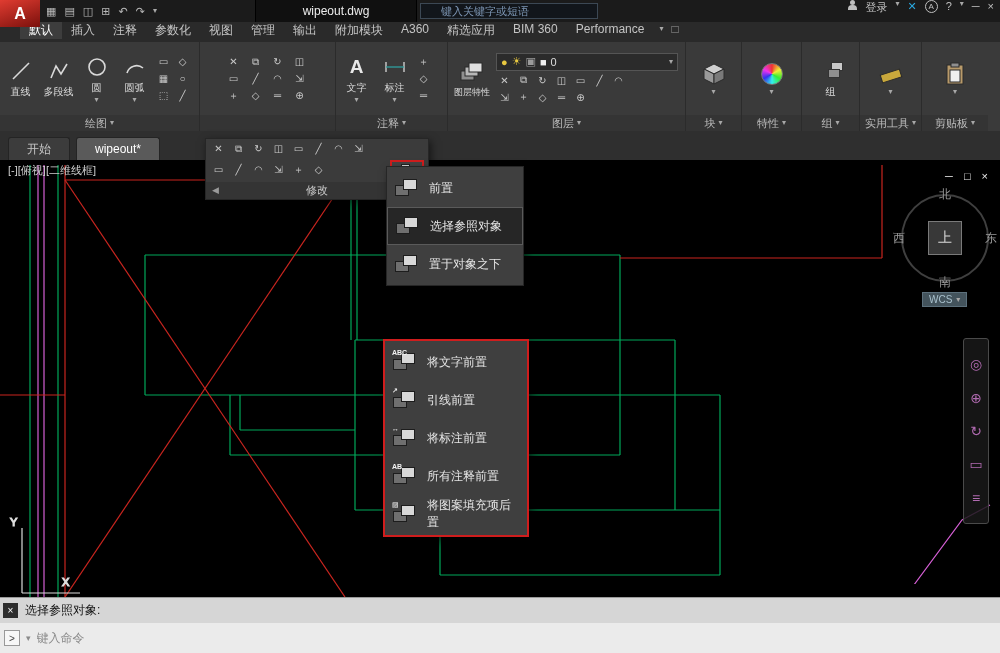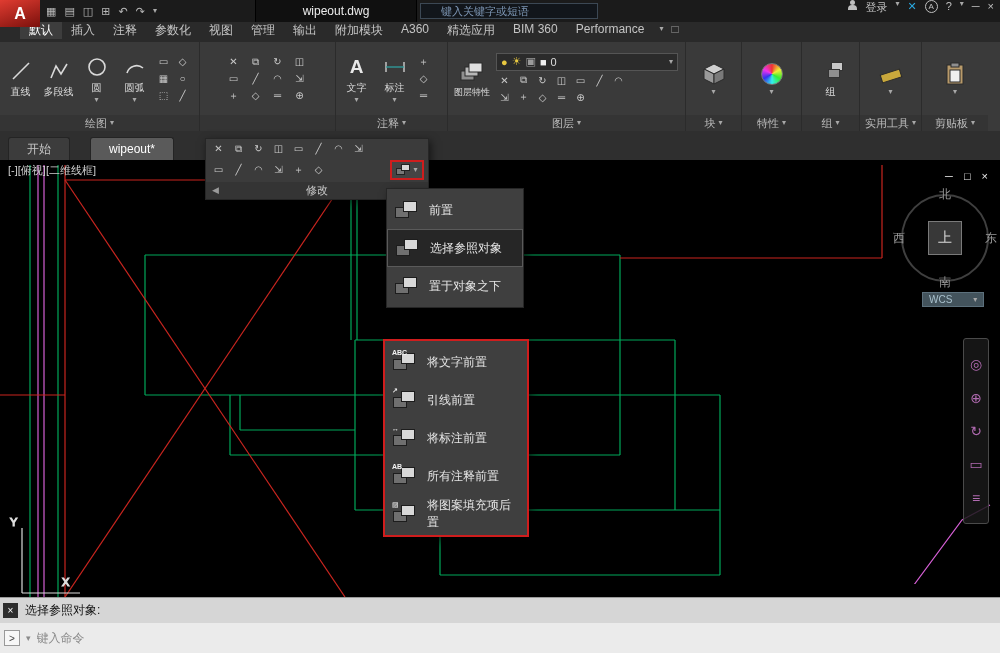--- a/index.html
+++ b/index.html
@@ -56,39 +56,39 @@
   .layer-grid{display:grid;grid-template-columns:repeat(7,17px);gap:2px}
   .wheel{width:22px;height:22px;border-radius:50%;border:1px solid #777;
         background:conic-gradient(#e33,#ee3,#3e3,#3ee,#33e,#e3e,#e33)}
   .cubebtn svg,.clipbtn svg,.utilbtn svg{display:block}
   .grp-icon{position:relative;width:22px;height:18px}
   .grp-icon i{position:absolute;width:12px;height:9px;background:#c9c9c9;border:1px solid #333}
   .grp-icon i:nth-child(2){left:8px;top:7px;background:#8f8f8f}
 
   
   .filetabs{position:absolute;top:131px;left:0;right:0;height:29px;background:#2f2f2f;display:flex;align-items:flex-end;
-        padding-left:8px;gap:20px;z-index:20}
+        padding-left:8px;gap:6px;z-index:20}
   .ftab{height:23px;padding:0 18px;display:flex;align-items:center;font-size:12px;color:#c7c7c7;background:#3c3c3c;
         border:1px solid #242424;border-bottom:none;border-radius:3px 3px 0 0}
   .ftab.active{background:#5a5a5a;color:#fff}
 
   
   .drawing{position:absolute;top:160px;left:0;width:1000px;height:437px;background:#000;overflow:hidden}
   svg.canvas{position:absolute;left:0;top:0}
   .ln{fill:none;stroke-width:1.2}
   .lg{stroke:var(--line-green)} .lr{stroke:var(--line-red)} .lm{stroke:var(--line-magenta)} .lw{stroke:#dcdcdc}
   .vp-label{position:absolute;left:8px;top:3px;color:#d0d0d0;font-size:11px;z-index:5}
   .winctl{position:absolute;right:12px;top:10px;display:flex;gap:11px;color:#ececec;font-size:11px;z-index:5}
   .viewcube{position:absolute;left:895px;top:28px;width:100px;height:100px;z-index:5}
   .vc-circle{position:absolute;left:6px;top:6px;width:88px;height:88px;border:2px solid rgba(140,140,140,.45);border-radius:50%}
   .vc-dir{position:absolute;color:#9a9a9a;font-size:12px}
   .vc-center{position:absolute;left:33px;top:33px;width:34px;height:34px;background:#383838;border:1px solid #7a7a7a;
         display:flex;align-items:center;justify-content:center;color:#d6d6d6;font-size:14px}
   .wcs{position:absolute;left:922px;top:132px;background:#43535c;border:1px solid #5c707c;color:#a8c0cc;font-size:10px;
-        padding:1px 6px;display:flex;align-items:center;gap:21px;z-index:5}
+        padding:1px 6px;display:flex;align-items:center;gap:4px;z-index:5}
   .navbar{position:absolute;left:963px;top:178px;width:26px;height:186px;background:rgba(25,25,25,.85);border:1px solid #4a4a4a;
         border-radius:3px;display:flex;flex-direction:column;align-items:center;justify-content:space-evenly;z-index:5;
         color:var(--nav-icon);font-size:14px}
   .redact-e{position:absolute;left:712px;top:418px;width:180px;height:38px;background:#000;border-radius:50%;z-index:8}
   .redact-r{position:absolute;left:884px;top:424px;width:116px;height:16px;background:#000;z-index:8}
 
   
   .modpanel{position:absolute;left:205px;top:138px;width:224px;height:62px;background:#3b3b3b;border:1px solid #262626;
         z-index:50;box-shadow:2px 3px 8px rgba(0,0,0,.55);display:flex;flex-direction:column}
   .modrow{display:flex;align-items:center;gap:3px;padding:0 4px}
@@ -97,21 +97,21 @@
   .modlabel{height:18px;background:#343434;color:#c9c9c9;font-size:11px;display:flex;align-items:center;justify-content:center;gap:6px;margin-top:auto}
   .pin{color:#9a9a9a;font-size:9px;position:absolute;left:6px}
   .redbox{margin-left:auto;width:34px;height:20px;border:2px solid var(--highlight-red);display:flex;align-items:center;
         justify-content:center;gap:2px;background:#444}
   .ddmini{position:relative;width:15px;height:12px}
   .ddmini i{position:absolute;width:9px;height:7px;border:1px solid #222}
   .ddmini i:nth-child(1){left:0;top:4px;background:#777}
   .ddmini i:nth-child(2){left:5px;top:0;background:#d8d8d8}
 
   
-  .dd-menu{position:absolute;left:386px;top:188px;width:138px;background:#3f3f3f;border:1px solid #262626;z-index:60;
+  .dd-menu{position:absolute;left:386px;top:166px;width:138px;background:#3f3f3f;border:1px solid #262626;z-index:60;
         box-shadow:3px 4px 8px rgba(0,0,0,.6);padding:2px 0}
   .dd-menu2{position:absolute;left:383px;top:339px;width:146px;background:#3f3f3f;border:2px solid var(--highlight-red);
         z-index:60;box-shadow:3px 4px 8px rgba(0,0,0,.6);padding:2px 0}
   .dd-item{height:38px;display:flex;align-items:center;gap:9px;padding:0 7px;color:#e5e5e5;font-size:12px;cursor:default}
   .dd-item.sel{background:#262626;border:1px solid #5a5a5a}
   .dd-icon{position:relative;width:26px;height:20px;flex:0 0 26px}
   .dd-icon .sqb{position:absolute;left:1px;top:7px;width:14px;height:11px;background:#6f6f6f;border:1px solid #1d1d1d}
   .dd-icon .sqf{position:absolute;left:9px;top:1px;width:14px;height:11px;background:#d8d8d8;border:1px solid #1d1d1d}
   .dd-icon .mark{position:absolute;left:0;top:-3px;font-size:7px;color:#f2f2f2;font-weight:bold;letter-spacing:0;z-index:2}
 

